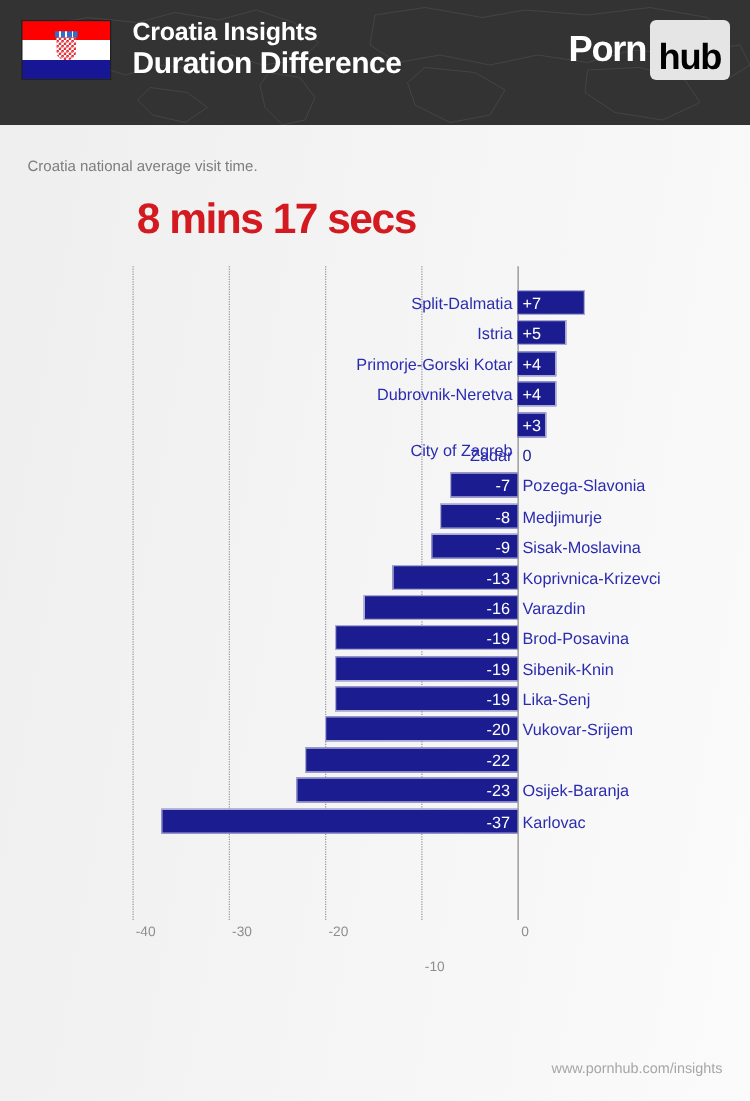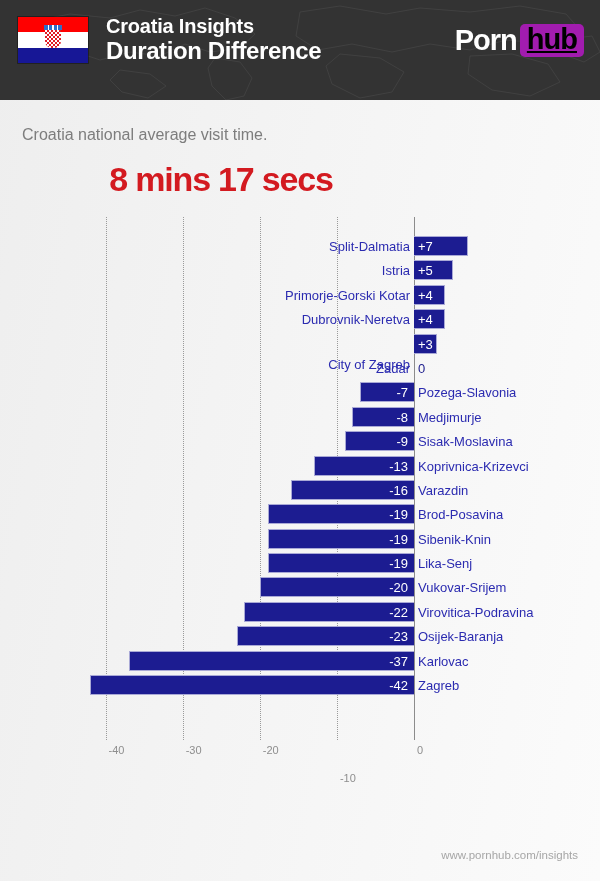--- a/index.html
+++ b/index.html
@@ -86,34 +86,33 @@
     margin-left: auto;
     display: flex;
     align-items: center;
     font-size: 29px;
     font-weight: bold;
     letter-spacing: -1px;
   }
   .logo-porn { color: #ffffff; }
   .logo-hub {
     color: #000000;
-    background: #a21caf;
+    background: #e5e5e5;
     border-radius: 5px;
-    padding: 1px 7px 3px 7px;
+    padding: 16px 7px 3px 7px;
     margin-left: 3px;
     line-height: 1;
-    text-decoration: underline;
   }
 
   
   .intro {
     padding: 26px 0 0 22px;
   }
   .intro-caption {
-    font-size: 16px;
+    font-size: 12px;
     color: #7d7d7d;
   }
   .big-stat {
     margin: 16px 0 0 0;
     text-align: center;
     padding-right: 180px;
     font-size: 34px;
     font-weight: bold;
     color: #d31a20;
     letter-spacing: -1.2px;
@@ -330,33 +329,27 @@
         <div class="name right">Lika-Senj</div>
       </div>
       <div class="row">
         <div class="bar neg" style="left: 259.8px; width: 154.2px;"></div>
         <div class="value neg" style="right: 186px;">-20</div>
         <div class="name right">Vukovar-Srijem</div>
       </div>
       <div class="row">
         <div class="bar neg" style="left: 244.38px; width: 169.62px;"></div>
         <div class="value neg" style="right: 186px;">-22</div>
-        <div class="name right">Virovitica-Podravina</div>
       </div>
       <div class="row">
         <div class="bar neg" style="left: 236.67px; width: 177.33px;"></div>
         <div class="value neg" style="right: 186px;">-23</div>
         <div class="name right">Osijek-Baranja</div>
       </div>
       <div class="row">
         <div class="bar neg" style="left: 128.73px; width: 285.27px;"></div>
         <div class="value neg" style="right: 186px;">-37</div>
         <div class="name right">Karlovac</div>
       </div>
-      <div class="row">
-        <div class="bar neg" style="left: 90.18px; width: 323.82px;"></div>
-        <div class="value neg" style="right: 186px;">-42</div>
-        <div class="name right">Zagreb</div>
-      </div>
     </div>
 </div>
 
 <div class="footer">www.pornhub.com/insights</div>
 
 </body></html>

